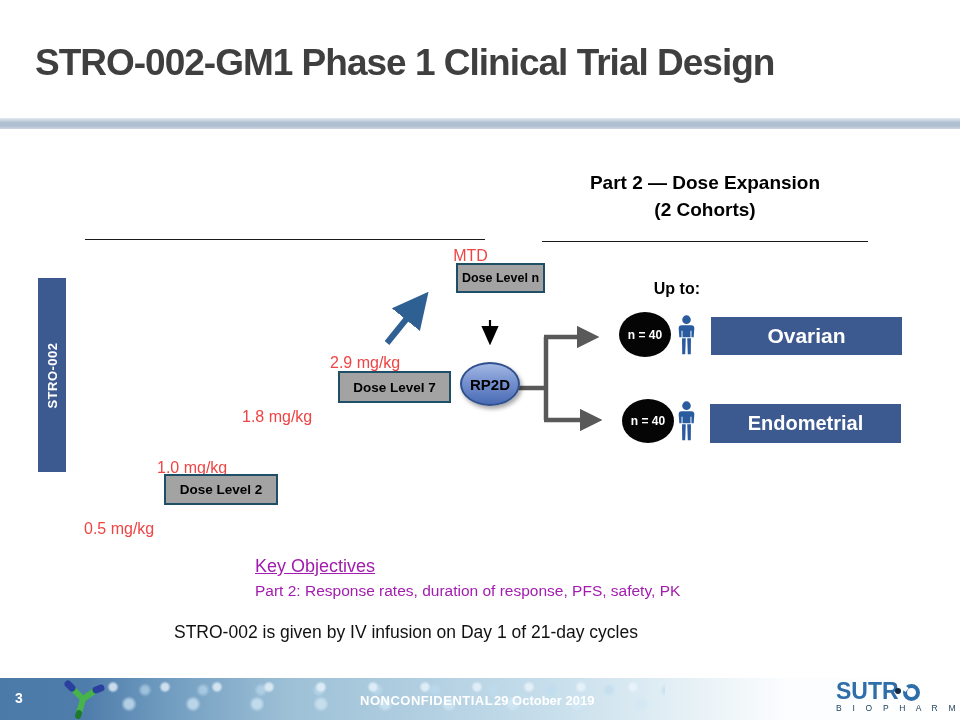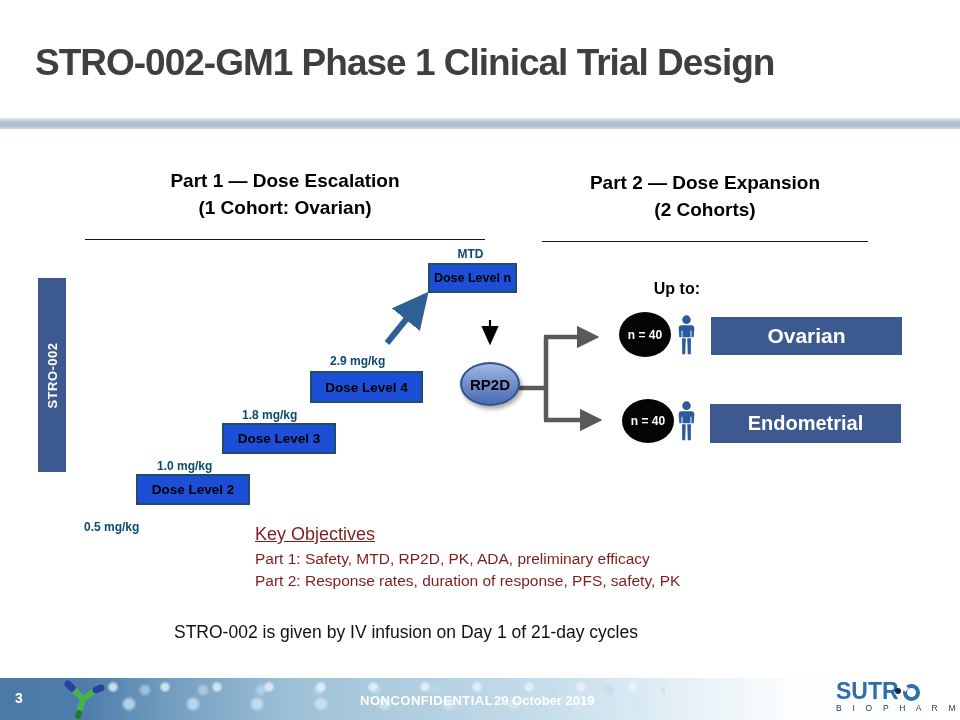--- a/index.html
+++ b/index.html
@@ -28,25 +28,25 @@
   .stro-bar {
     position:absolute; left:38px; top:278px; width:28px; height:194px;
     background:#3c5a90; display:flex; align-items:center; justify-content:center;
   }
   .stro-bar span {
     transform:rotate(-90deg); white-space:nowrap;
     color:#fff; font-weight:bold; font-size:13px; letter-spacing:0.5px;
   }
   
   .dose-box {
-    position:absolute; background:#1d4ed8; border:2px solid #1e4f66;
-    display:flex; align-items:center; justify-content:center;
-    font-weight:bold; font-size:13.5px; color:#000;
-  }
-  .dose-amt { position:absolute; font-weight:bold; font-size:12px; color:#0c4a6e; white-space:nowrap; }
+    position:absolute; background:#a3a3a3; border:2px solid #1e4f66;
+    display:flex; align-items:center; justify-content:center;
+    font-weight:bold; font-size:13.5px; color:#000;margin-left:28px;
+  }
+  .dose-amt { position:absolute; font-weight:normal; font-size:16px; color:#ef4444; white-space:nowrap; }
   .box1 { left:64px;  top:535px; width:102px; height:28px; }
   .box2 { left:136px; top:474px; width:110px; height:27px; }
   .box3 { left:222px; top:423px; width:110px; height:27px; }
   .box4 { left:310px; top:371px; width:109px; height:28px; }
   .boxn { left:428px; top:263px; width:85px;  height:26px; font-size:12.5px; }
   .amt1 { left:84px;  top:520px; }
   .amt2 { left:157px; top:459px; }
   .amt3 { left:242px; top:408px; }
   .amt4 { left:330px; top:354px; }
   .mtd  { left:428px; top:247px; width:85px; text-align:center; }
@@ -71,21 +71,21 @@
   .person { position:absolute; width:23px; height:41px; }
   .p1 { left:675px; top:315px; }
   .p2 { left:675px; top:401px; }
   .cohort-box {
     position:absolute; background:#3c5a90; color:#fff; font-weight:bold;
     display:flex; align-items:center; justify-content:center;
   }
   .ovarian     { left:711px; top:317px; width:191px; height:38px; font-size:21px; }
   .endometrial { left:710px; top:404px; width:191px; height:39px; font-size:20px; }
   
-  .objectives { position:absolute; left:255px; top:524px; color:#7f1d1d; }
+  .objectives { position:absolute; left:255px; top:556px; color:#a21caf; }
   .objectives h3 { margin:0 0 3px 0; font-size:18px; font-weight:normal; text-decoration:underline; }
   .objectives div { font-size:15.5px; line-height:22px; }
   .bottom-note { position:absolute; left:174px; top:622px; font-size:17.5px; color:#111; }
   
   .overlay { position:absolute; left:0; top:0; width:960px; height:720px; pointer-events:none; }
   
   .footer {
     position:absolute; left:0; top:678px; width:960px; height:42px;
     background:linear-gradient(to right,
       #4c7aa8 0%, #4f7dab 9%, #6f9bbf 17%, #9dc0d6 30%, #b3d0e2 45%,
@@ -114,42 +114,37 @@
   .logo-bio { font-size:8.5px; letter-spacing:4.2px; color:#1c3b58; margin-top:2px; white-space:nowrap; }
 </style>
 </head>
 <body>
 
 <div class="slide">
 
   <div class="title">STRO-002-GM1 Phase 1 Clinical Trial Design</div>
   <div class="divider"></div>
 
-  <div class="part-heading part1">
-    <div>Part 1 — Dose Escalation</div>
-    <div>(1 Cohort: Ovarian)</div>
-  </div>
   <div class="part-heading part2">
     <div>Part 2 — Dose Expansion</div>
     <div>(2 Cohorts)</div>
   </div>
   <div class="rule rule1"></div>
   <div class="rule rule2"></div>
 
   <div class="stro-bar">
     <span>STRO-002</span>
   </div>
 
   <div class="dose-amt amt1">0.5 mg/kg</div>
   <div class="dose-amt amt2">1.0 mg/kg</div>
   <div class="dose-box box2">Dose Level 2</div>
   <div class="dose-amt amt3">1.8 mg/kg</div>
-  <div class="dose-box box3">Dose Level 3</div>
   <div class="dose-amt amt4">2.9 mg/kg</div>
-  <div class="dose-box box4">Dose Level 4</div>
+  <div class="dose-box box4">Dose Level 7</div>
   <div class="dose-amt mtd">MTD</div>
   <div class="dose-box boxn">Dose Level n</div>
 
   <svg class="overlay" viewBox="0 0 960 720">
     <defs>
       <marker id="mBlue" markerWidth="6" markerHeight="6" refX="4" refY="3" orient="auto">
         <path d="M0,0 L6,3 L0,6 Z" fill="#2e6093"></path>
       </marker>
       <marker id="mBlack" markerWidth="9" markerHeight="8" refX="7" refY="4" orient="auto">
         <path d="M0,0 L9,4 L0,8 Z" fill="#000"></path>
@@ -187,21 +182,20 @@
       <path d="M7.2,25 h4 l-0.6,17 h-3.2 Z"></path>
       <path d="M12.8,25 h4 l-0.2,17 h-3.2 Z"></path>
     </g>
   </svg>
 
   <div class="cohort-box endometrial">Endometrial</div>
   <div class="cohort-box ovarian">Ovarian</div>
 
   <div class="objectives">
     <h3>Key Objectives</h3>
-    <div>Part 1: Safety, MTD, RP2D, PK, ADA, preliminary efficacy</div>
     <div>Part 2: Response rates, duration of response, PFS, safety, PK</div>
   </div>
 
   <div class="bottom-note">STRO-002 is given by IV infusion on Day 1 of 21-day cycles</div>
 
   <div class="footer">
     <div class="page-num">3</div>
     <svg class="antibody" width="46" height="40" viewBox="0 0 46 40">
       <g stroke-linecap="round">
         <line x1="23" y1="20" x2="12" y2="9" stroke="#46b44a" stroke-width="6"></line>

